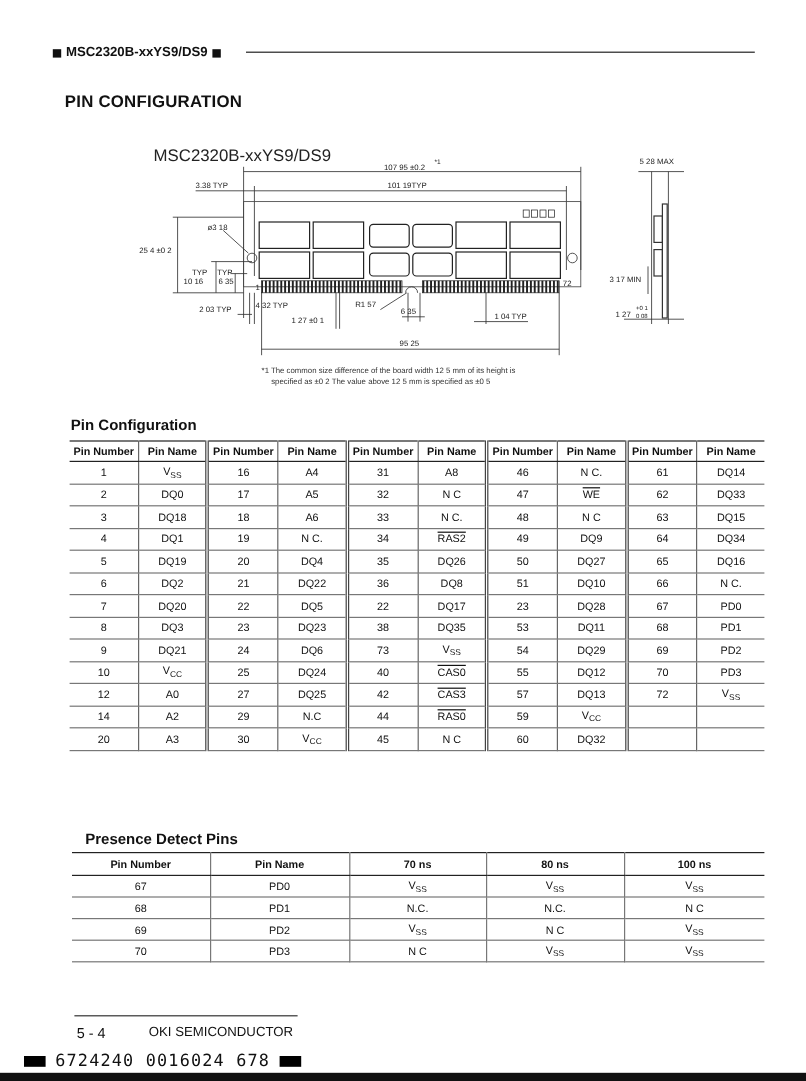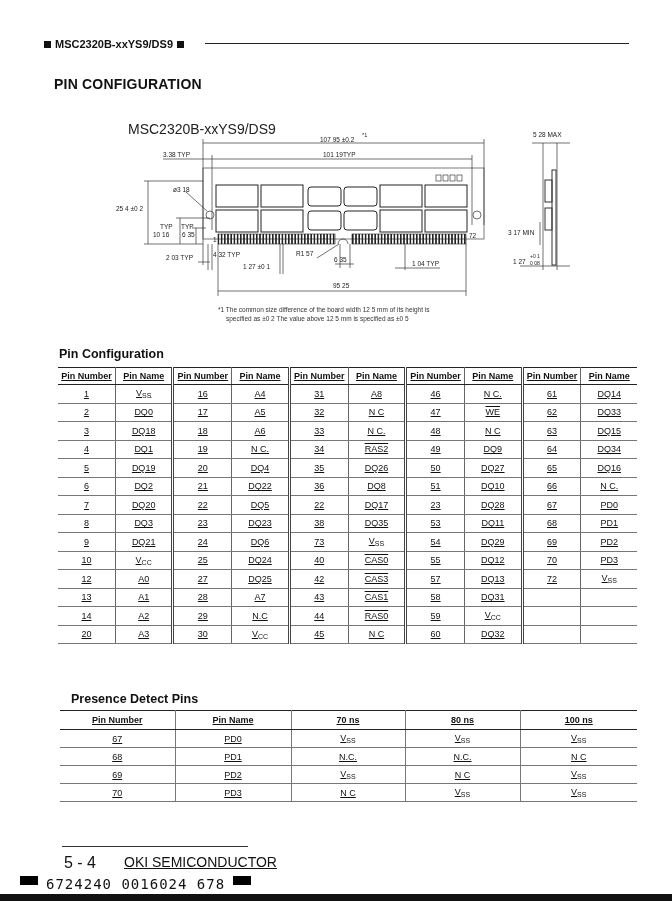--- a/index.html
+++ b/index.html
@@ -4,36 +4,36 @@
 <style>
   html, body { margin: 0; padding: 0; background: #fff; }
   body { width: 672px; height: 901px; position: relative; overflow: hidden; font-family: "Liberation Sans", sans-serif; color: #111; }
   .abs { position: absolute; }
   .hdr { left: 40px; top: 38px; font-size: 11px; font-weight: bold; display: flex; align-items: center; }
   .sq { display: inline-block; width: 7px; height: 7px; background: #111; margin: 0 4px; }
   .hdr-rule { position: absolute; left: 205px; top: 43px; width: 424px; height: 1px; background: #222; }
   .title { left: 54px; top: 76px; font-size: 14px; font-weight: 900; letter-spacing: 0.2px; }
   .diag-title { left: 128px; top: 121px; font-size: 14px; color: #222; }
   .sec { font-size: 12.5px; font-weight: bold; color: #111; }
-  table { border-collapse: collapse; font-family: "Liberation Sans", sans-serif; text-decoration: underline; }
+  table { border-collapse: collapse; font-family: "Liberation Sans", sans-serif; }
   .pin td, .pin th { font-size: 9px; text-align: center; height: 17.5px; padding: 0; border-right: 1px solid #666; border-bottom: 1px solid #777; }
   .pin th { font-family: "Liberation Sans Narrow", "Liberation Sans", sans-serif; font-weight: bold; font-size: 9px; height: 16px; border-bottom: 1.5px solid #222; }
   .pin { border-top: 1.5px solid #222; border-bottom: 1.5px solid #222; }
   .pin td.dbl, .pin th.dbl { border-right: 3px double #444; }
   .pin td:last-child, .pin th:last-child { border-right: none; }
   .pd td, .pd th { font-size: 9px; text-align: center; height: 17px; padding: 0; border-right: 1px solid #777; border-bottom: 1px solid #777; }
   .pd th { font-weight: bold; height: 18px; border-bottom: 1.5px solid #222; }
   .pd { border-top: 1.5px solid #222; border-bottom: 1.5px solid #222; }
   .pd td:last-child, .pd th:last-child { border-right: none; }
   sub { font-size: 7px; vertical-align: -2px; }
   .ol { text-decoration: overline; }
   .foot-rule { left: 62px; top: 846px; width: 186px; height: 1px; background: #333; }
-  .foot-page { left: 64px; top: 854px; font-size: 16px; }
-  .foot-co { left: 124px; top: 854px; font-size: 14px; text-decoration: underline; }
-  .barcode { left: 20px; top: 876px; font-family: "DejaVu Sans Mono", monospace; font-size: 14px; letter-spacing: 1px; display: flex; align-items: flex-start; }
+  .foot-page { left: 64px; top: 854px; font-size: 12px; }
+  .foot-co { left: 124px; top: 854px; font-size: 11px; }
+  .barcode { left: 20px; top: 876px; font-family: "DejaVu Sans Mono", monospace; font-size: 14px; letter-spacing: 1px; display: flex; align-items: center; }
   .blk { display: inline-block; width: 18px; height: 9px; background: #000; }
   .bottom-bar { left: 0; top: 894px; width: 672px; height: 7px; background: #111; }
   .note { left: 218px; top: 305px; font-size: 6.5px; line-height: 9px; color: #333; }
   svg text { font-family: "Liberation Sans", sans-serif; fill: #222; }
 </style>
 </head>
 <body>
 
 <div class="abs hdr">
   <span class="sq"></span>
@@ -305,32 +305,20 @@
         <td>27</td>
         <td class="dbl">DQ25</td>
         <td>42</td>
         <td class="dbl"><span class="ol">CAS3</span></td>
         <td>57</td>
         <td class="dbl">DQ13</td>
         <td>72</td>
         <td>V<sub>SS</sub></td>
       </tr>
       <tr>
-        <td>13</td>
-        <td class="dbl">A1</td>
-        <td>28</td>
-        <td class="dbl">A7</td>
-        <td>43</td>
-        <td class="dbl"><span class="ol">CAS1</span></td>
-        <td>58</td>
-        <td class="dbl">DQ31</td>
-        <td></td>
-        <td></td>
-      </tr>
-      <tr>
         <td>14</td>
         <td class="dbl">A2</td>
         <td>29</td>
         <td class="dbl">N.C</td>
         <td>44</td>
         <td class="dbl"><span class="ol">RAS0</span></td>
         <td>59</td>
         <td class="dbl">V<sub>CC</sub></td>
         <td></td>
         <td></td>

